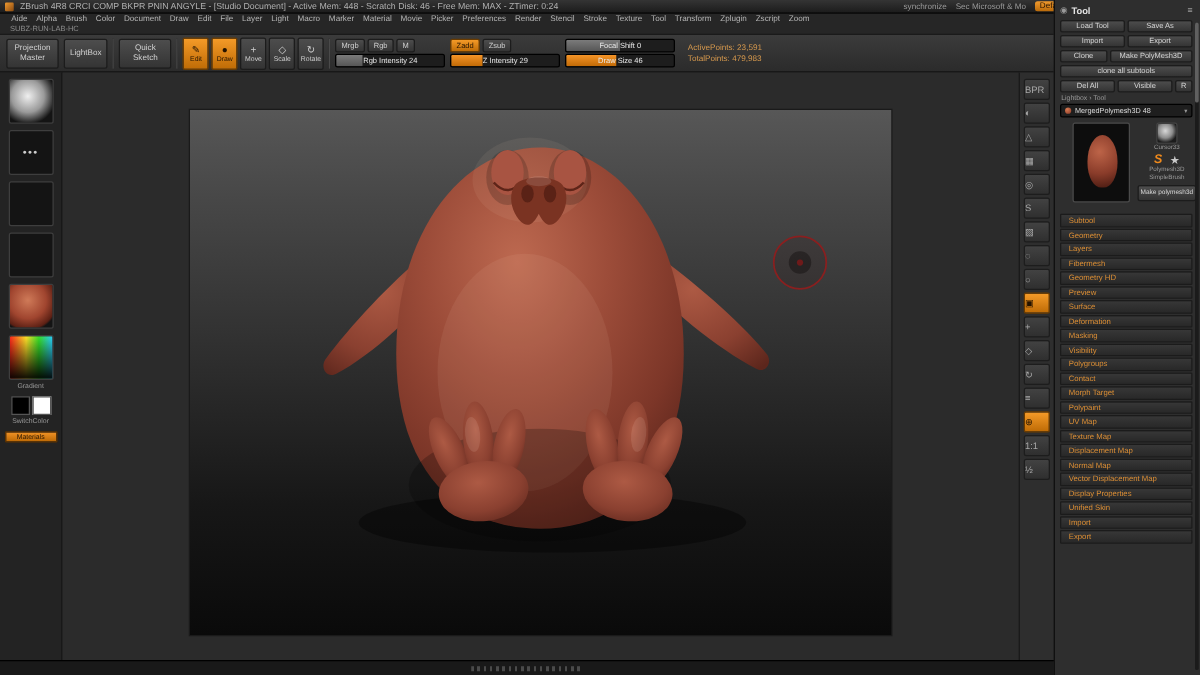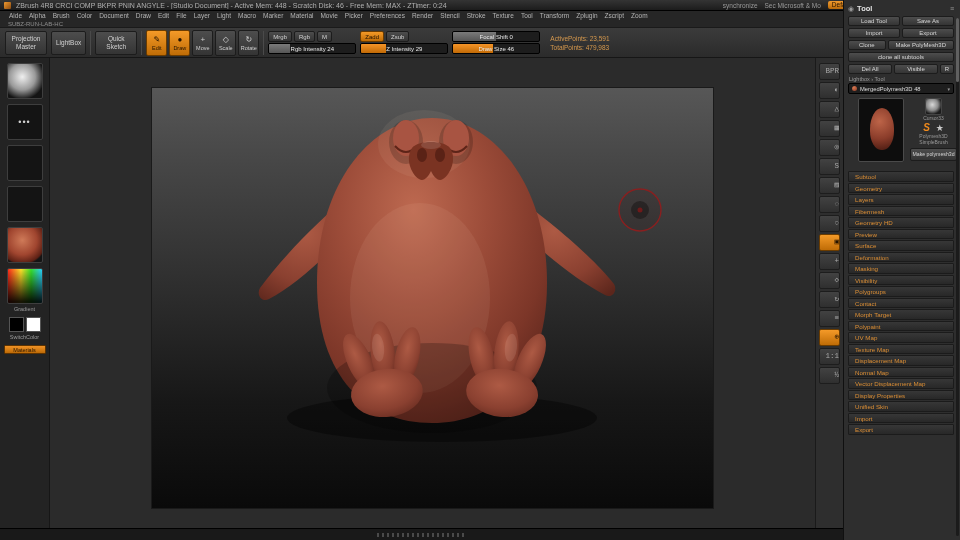--- a/index.html
+++ b/index.html
@@ -110,21 +110,21 @@
   }
   #canvas svg { display:block; width:561px; height:420px; }
   
   #rightstrip {
     position:absolute; top:58px; left:815px; width:28px; bottom:12px;
     background:#2e2e2e; border-left:1px solid #1a1a1a;
     display:flex; flex-direction:column; align-items:center; gap:2px; padding-top:5px;
   }
   .rs-icon {
     width:21px; height:17px; background:linear-gradient(#424242,#2f2f2f); border:1px solid #1d1d1d;
-    border-radius:2px; color:#a8a8a8; font-size:7.5px; line-height:15px; text-align:right; cursor:pointer; flex:none;font-family:Liberation Mono, monospace;
+    border-radius:2px; color:#a8a8a8; font-size:7.5px; line-height:15px; text-align:left; cursor:pointer; flex:none;
   }
   
   #rightdock {
     position:absolute; top:0; right:0; width:117px; height:540px;
     background:#2e2e2e; border-left:1px solid #101010; padding:3px 6px 3px 4px;
   }
   .dock-header { display:flex; align-items:center; gap:3px; height:11px; margin-bottom:2px; }
   .dock-header .hdr-ico { font-size:7px; color:#9a9a9a; line-height:10px; }
   .dock-title { font-size:7.5px; color:#e4e4e4; font-weight:bold; }
   .dock-header .hdr-menu { margin-left:auto; font-size:7px; color:#9a9a9a; cursor:pointer; }

